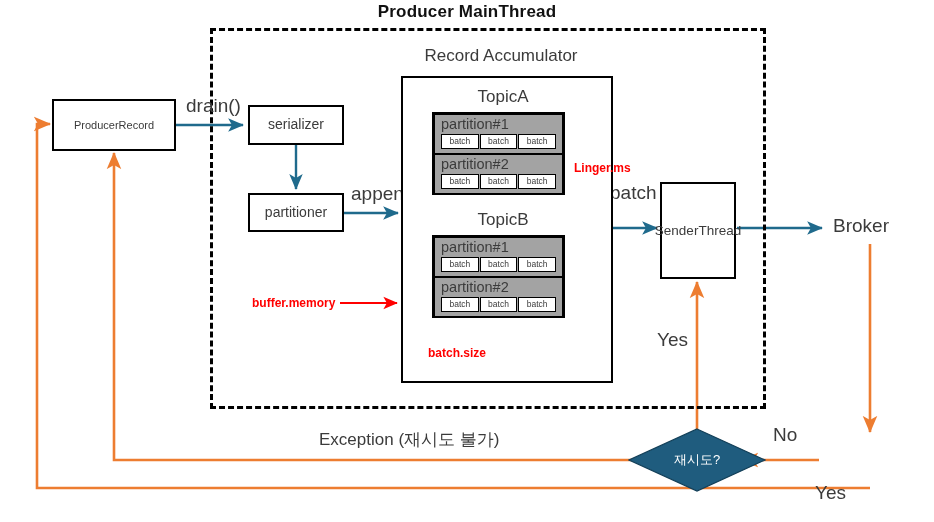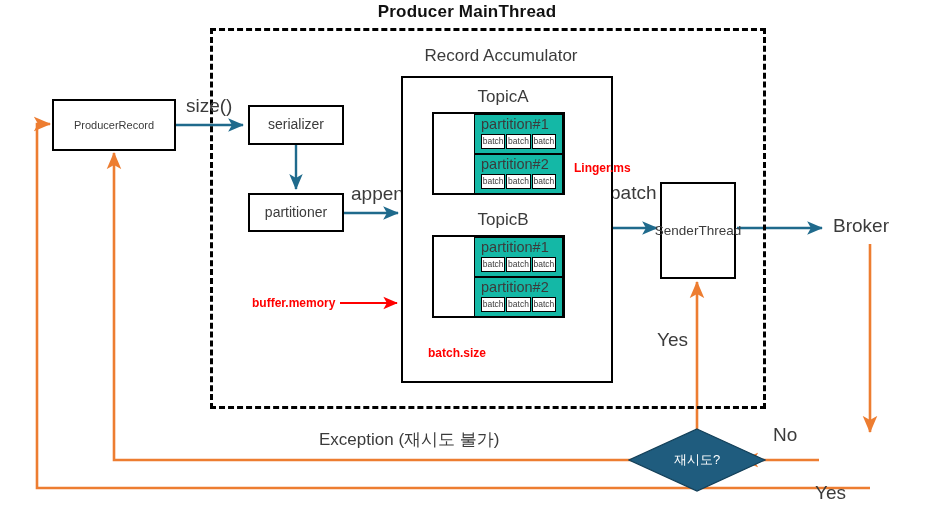--- a/index.html
+++ b/index.html
@@ -17,21 +17,21 @@
 
   .solidbox{border:2.5px solid #000;background:#fff;
             display:flex;align-items:center;justify-content:center;
             text-align:center;line-height:1.12;}
   .boxlabel{white-space:nowrap;color:#3b3b3b;}
 
   .accum{border:2px solid #000;background:#fff;}
   .topic-title{font-size:17px;color:#3b3b3b;text-align:center;white-space:nowrap;}
 
   .partgroup{border:2px solid #000;background:#fff;}
-  .part{border:1.5px solid #000;background:#14b8a6;box-sizing:border-box;padding:2px 4px 3px 6px;margin-left:40px;}
+  .part{border:1.5px solid #000;background:#a3a3a3;box-sizing:border-box;padding:2px 4px 3px 6px;}
   .part-name{font-size:14.5px;color:#3b3b3b;line-height:1.05;}
   .batchrow{display:flex;gap:1px;margin-top:2px;padding-right:2px;}
   .batch{flex:1;border:1.2px solid #000;background:#fff;font-size:8.5px;
          color:#3b3b3b;text-align:center;line-height:12px;height:13px;}
 
   .redlabel{color:#ff0000;font-weight:bold;font-size:12px;white-space:nowrap;}
   .diamond-text{position:absolute;color:#fff;font-size:13px;white-space:nowrap;
                 text-align:center;}
 
   .flowlbl{font-size:19px;color:#3b3b3b;white-space:nowrap;}
@@ -93,21 +93,21 @@
   </div>
 
   <div class="abs solidbox" style="left:248px;top:105px;width:96px;height:40px;font-size:14px;">
     <span class="boxlabel">serializer</span>
   </div>
 
   <div class="abs solidbox" style="left:248px;top:193px;width:96px;height:39px;font-size:14px;">
     <span class="boxlabel">partitioner</span>
   </div>
 
-  <div class="abs flowlbl" style="left:186px;top:95px;">size()</div>
+  <div class="abs flowlbl" style="left:186px;top:95px;">drain()</div>
   <div class="abs flowlbl" style="left:351px;top:183px;">append()</div>
   <div class="abs flowlbl" style="left:610px;top:182px;">batch</div>
 
   <div class="abs topic-title" style="left:401px;top:46px;width:200px;">Record Accumulator</div>
 
   <div class="abs accum" style="left:401px;top:76px;width:212px;height:307px;">
 
     <div class="abs topic-title" style="left:0px;top:9px;width:200px;">TopicA</div>
     <div class="abs partgroup" style="left:29px;top:34px;width:133px;height:83px;">
       <div class="part" style="height:40px;">

